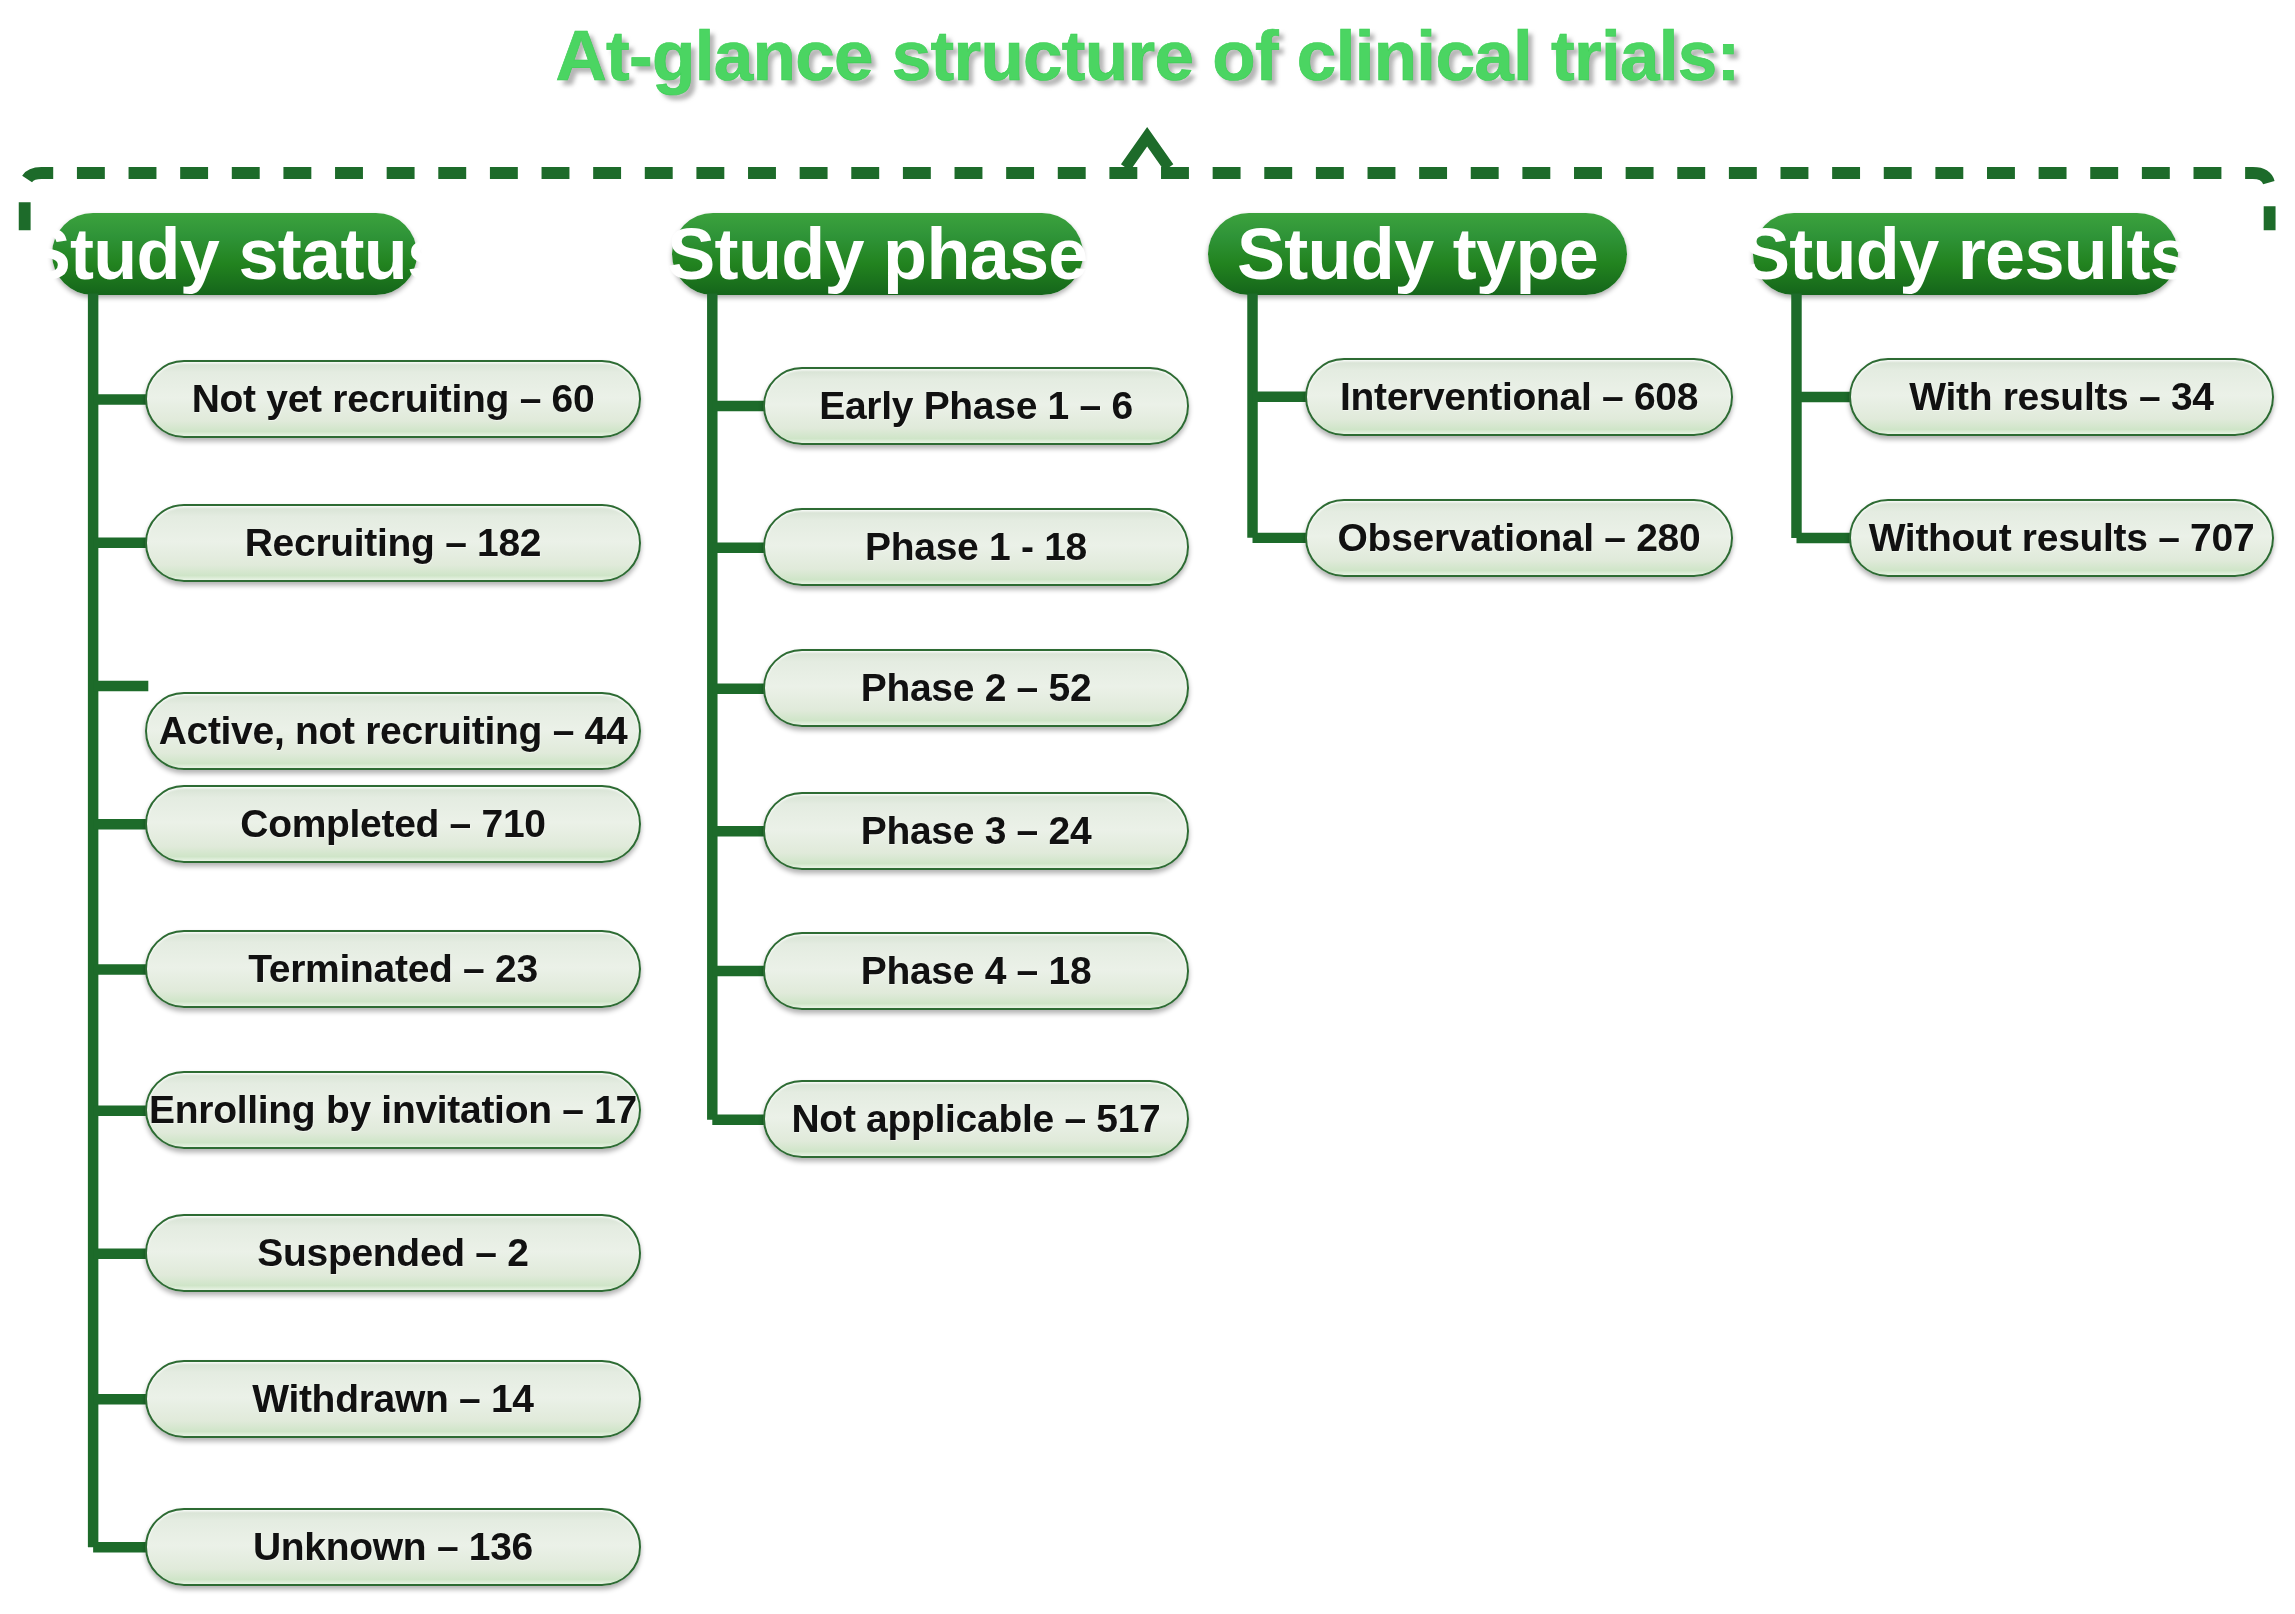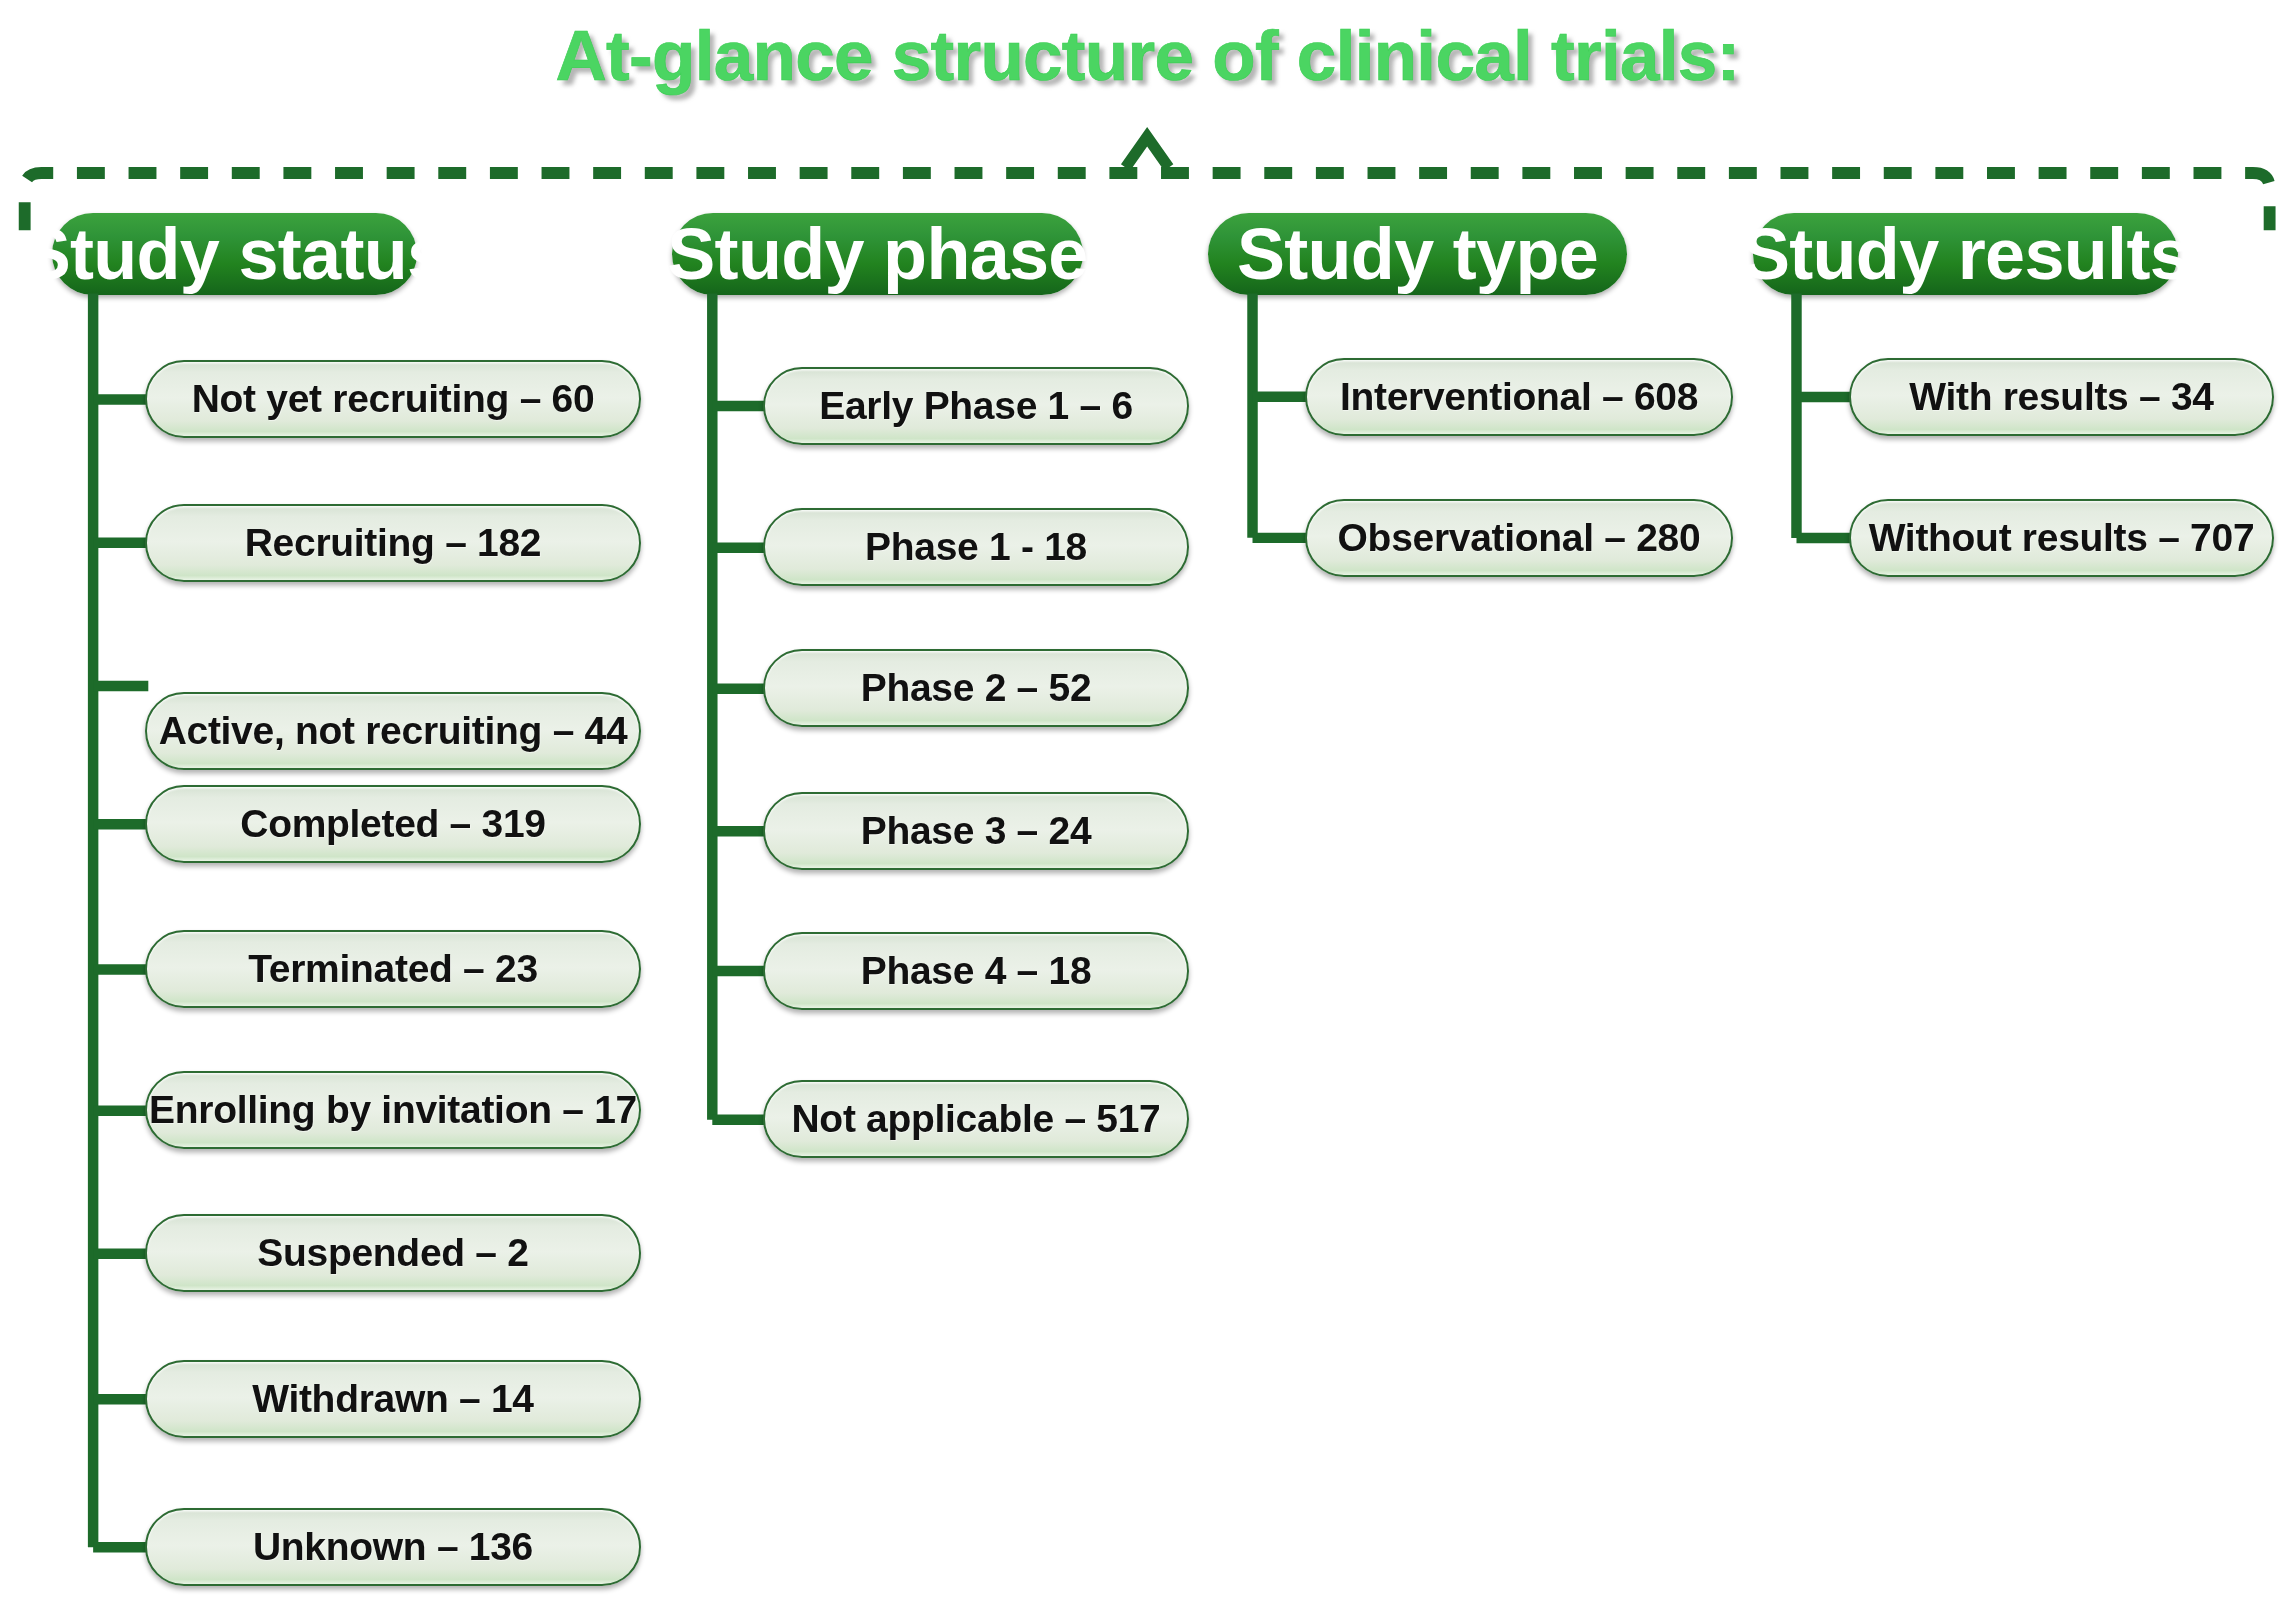--- a/index.html
+++ b/index.html
@@ -93,21 +93,21 @@
         <line x1="133" y1="1590" x2="212" y2="1590"></line>
         <line x1="133" y1="1795" x2="212" y2="1795"></line>
         <line x1="133" y1="2003" x2="212" y2="2003"></line>
         <line x1="133" y1="2215" x2="212" y2="2215"></line>
       </g>
     </svg>
 
     <div class="leaf" style="left:145px;top:360px;width:496px;">Not yet recruiting – 60</div>
     <div class="leaf" style="left:145px;top:504px;width:496px;">Recruiting – 182</div>
     <div class="leaf" style="left:145px;top:644px;width:496px;margin-top:48px;">Active, not recruiting – 44</div>
-    <div class="leaf" style="left:145px;top:785px;width:496px;">Completed – 319</div>
+    <div class="leaf" style="left:145px;top:785px;width:496px;">Completed – 710</div>
     <div class="leaf" style="left:145px;top:930px;width:496px;">Terminated – 23</div>
     <div class="leaf" style="left:145px;top:1071px;width:496px;">Enrolling by invitation – 17</div>
     <div class="leaf" style="left:145px;top:1214px;width:496px;">Suspended – 2</div>
     <div class="leaf" style="left:145px;top:1360px;width:496px;">Withdrawn – 14</div>
     <div class="leaf" style="left:145px;top:1508px;width:496px;">Unknown – 136</div>
   </div>
 
   <div class="col" style="left:0;">
     <div class="hdr" style="left:672px;top:213px;width:411px;">Study phase</div>
 

